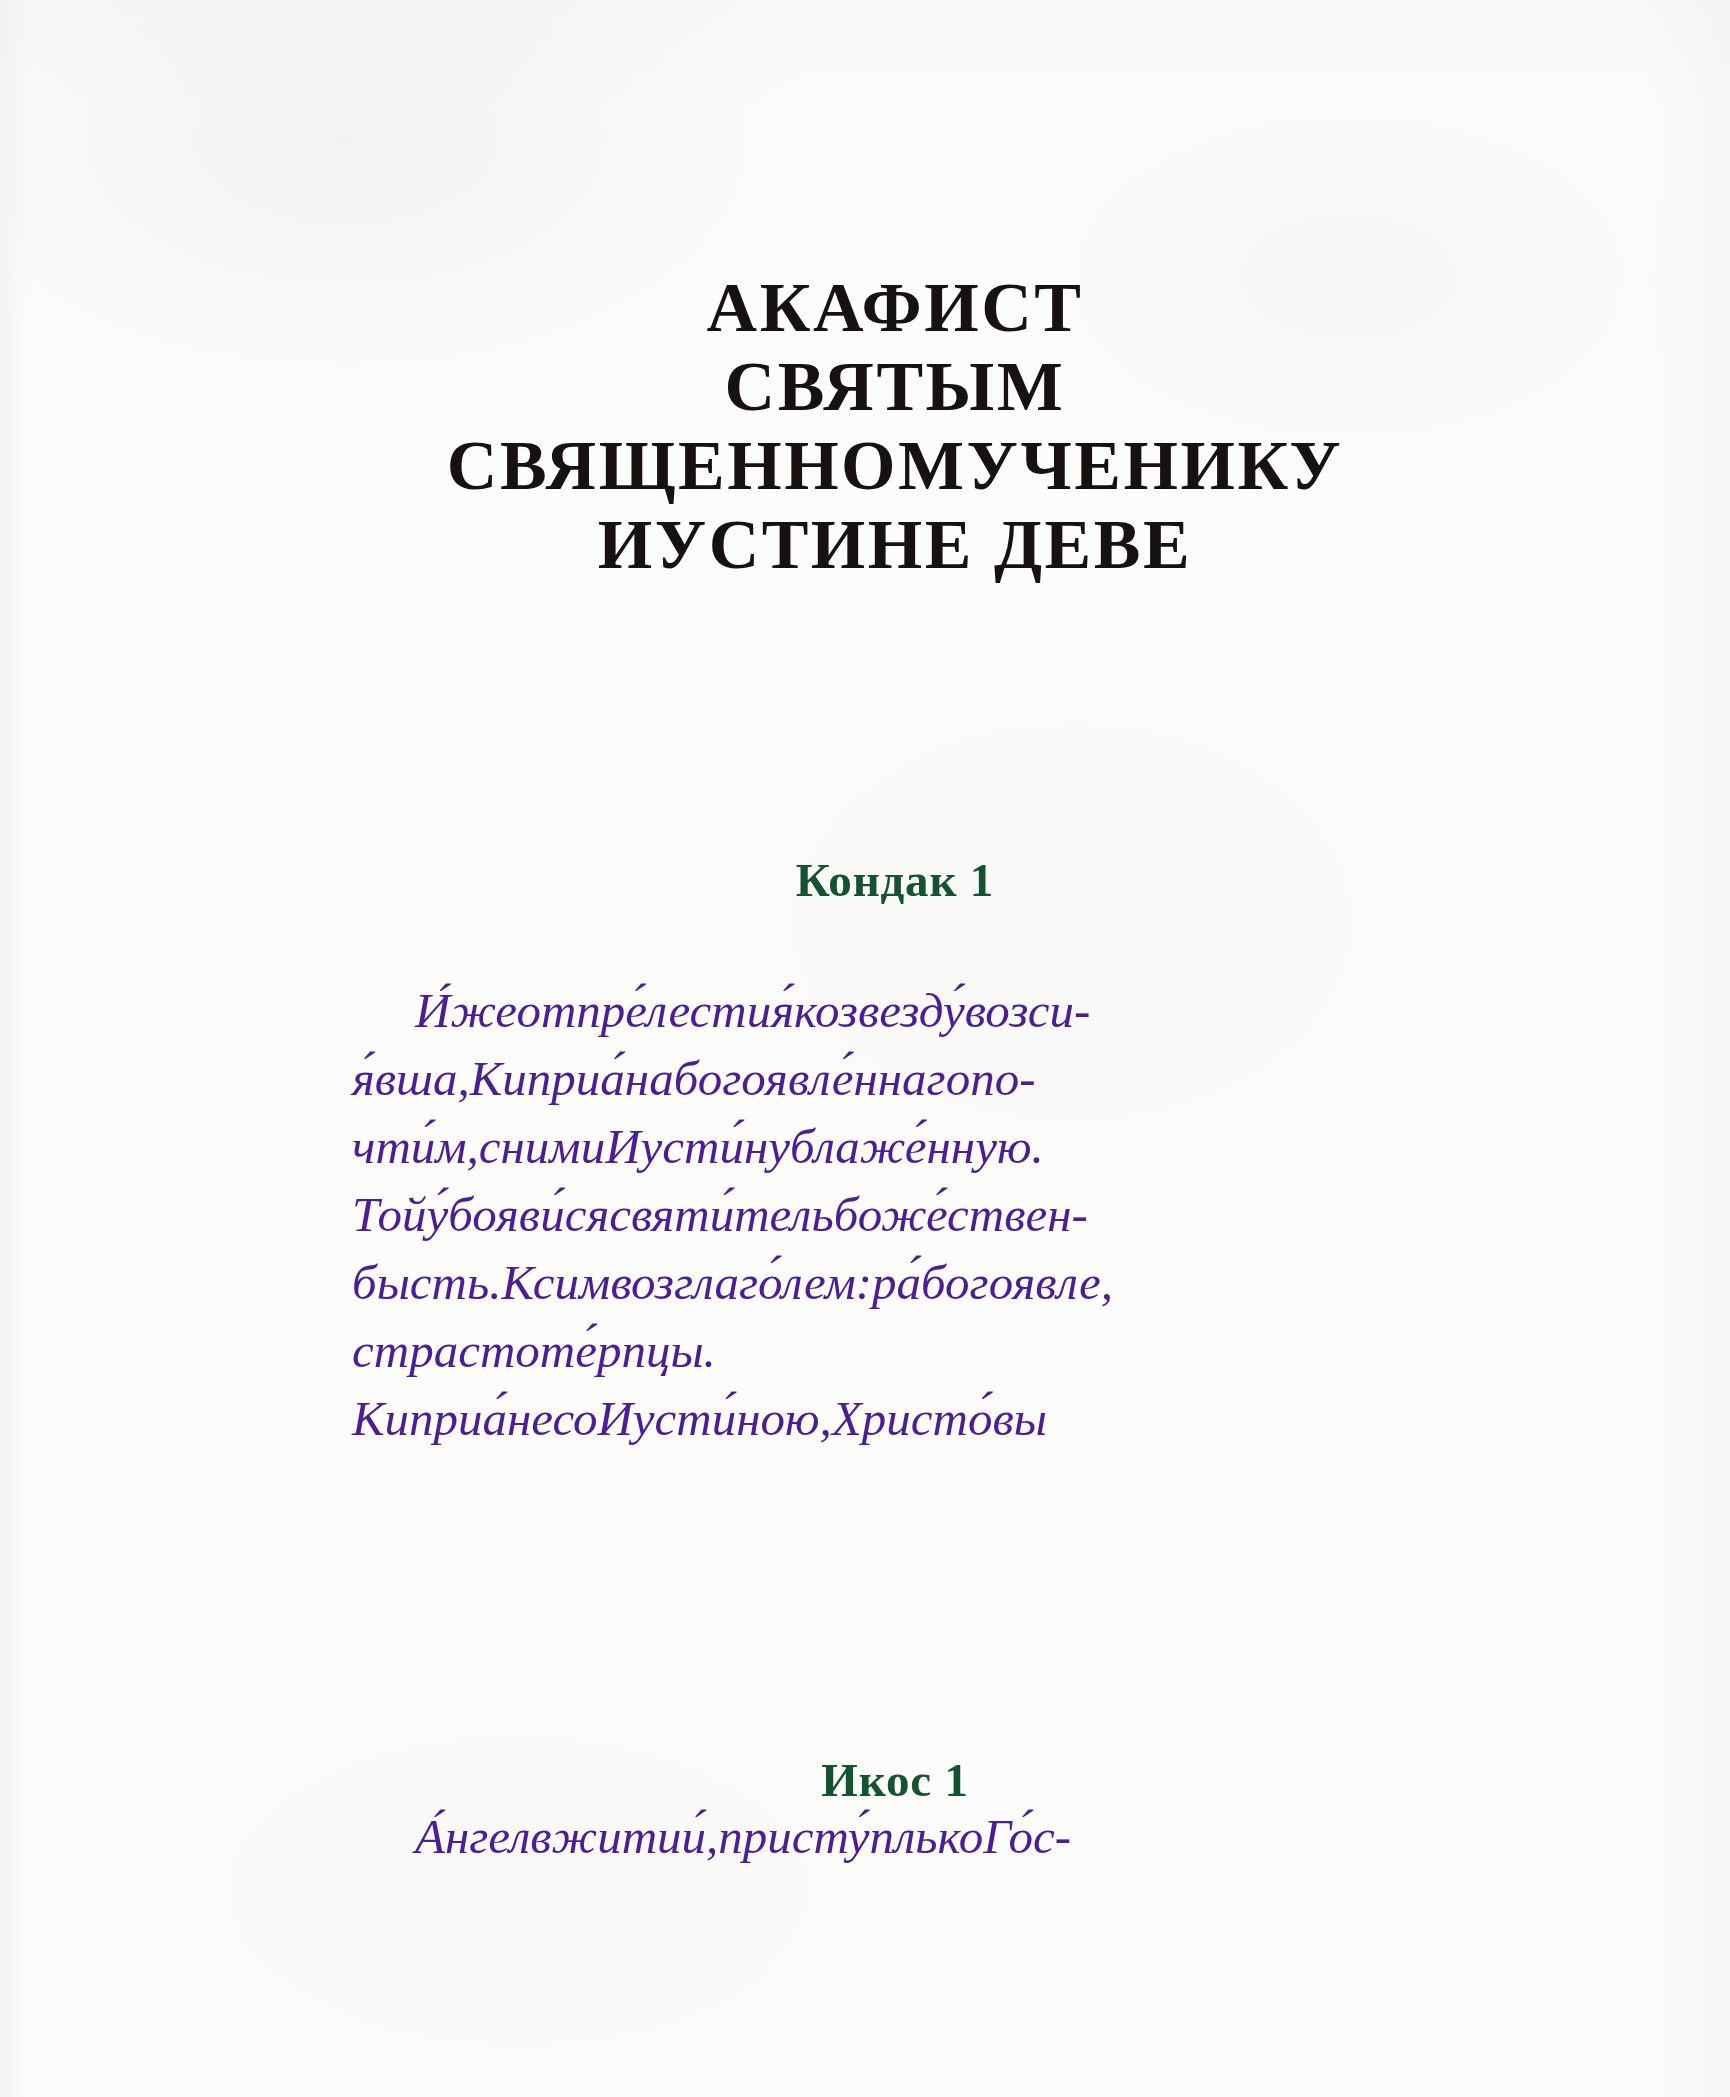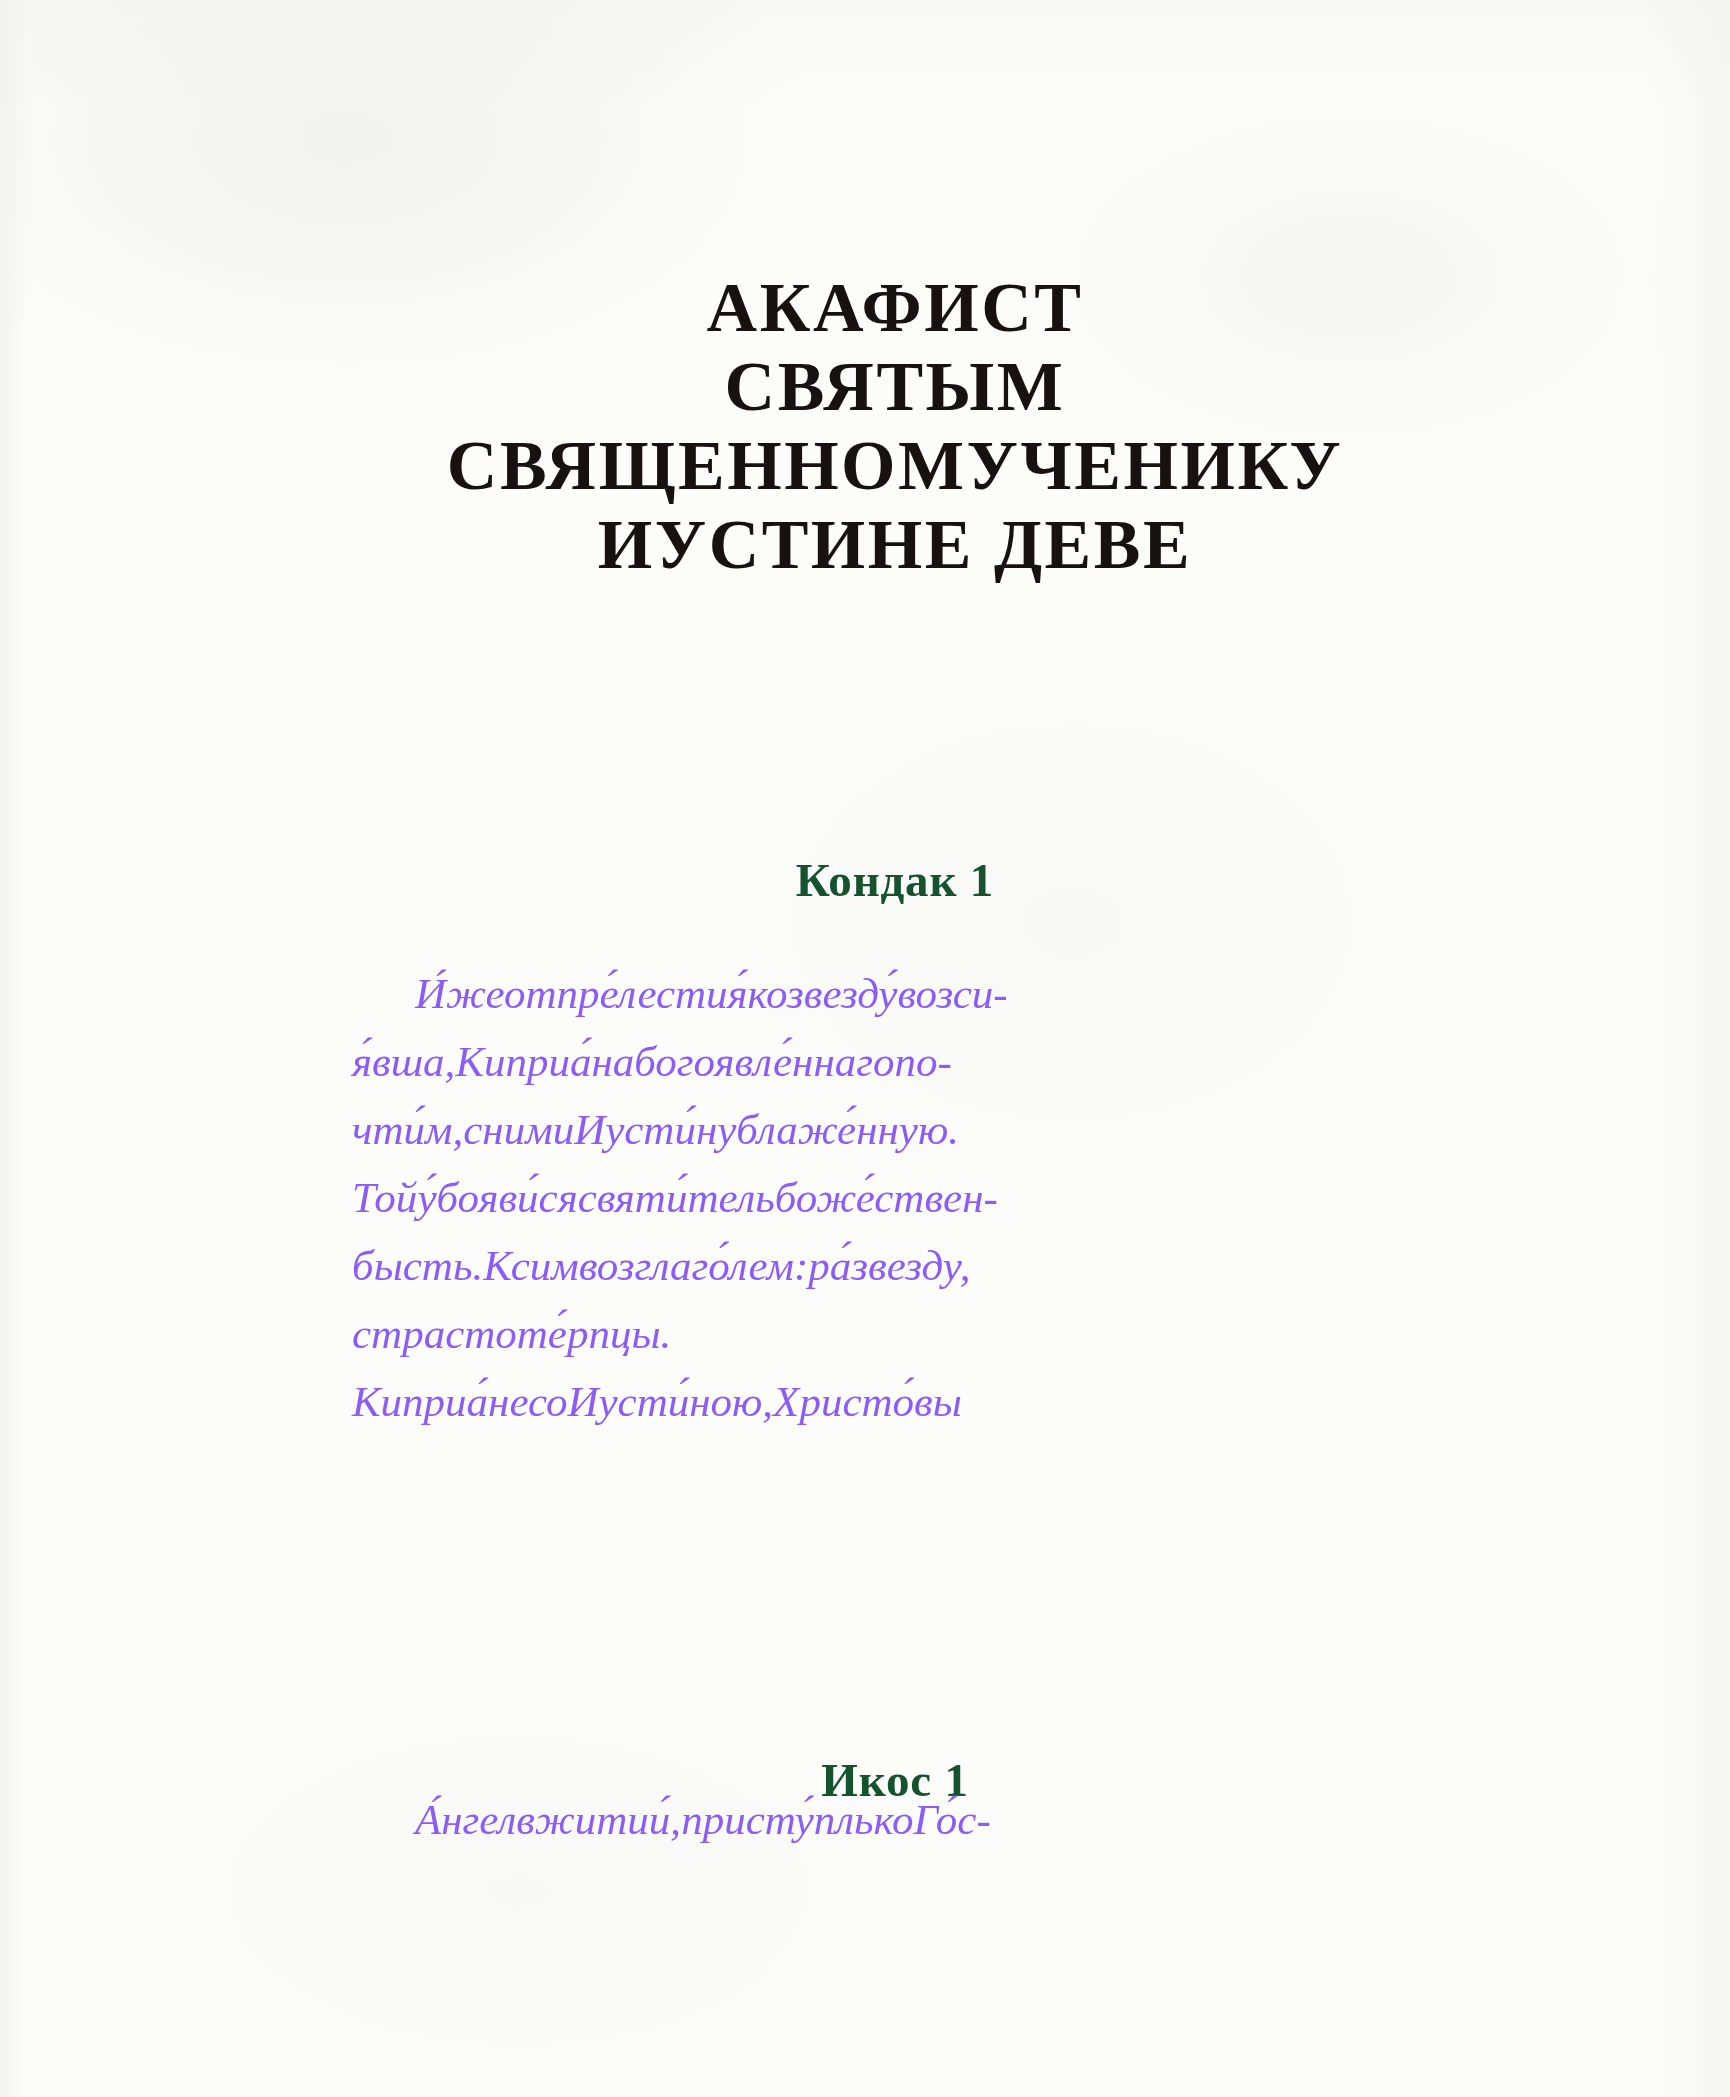--- a/index.html
+++ b/index.html
@@ -75,26 +75,27 @@
   }
 
   #heading-kondak { top: 856px; }
   #heading-ikos   { top: 1756px; }
 
   
   .body-paragraph {
     position: absolute;
     left: 0;
     width: 1212px;
-    font-size: 43px;
+    font-size: 49px;
     line-height: 68px;
     text-align: justify;
     text-indent: 63px;
-    color: #8b5cf6;
+    color: #4c1d95;
     hyphens: none;
+    margin-top: 17px;
   }
   .body-paragraph > span { display: block; }
 
   #paragraph-kondak { top: 960px; }
   #paragraph-ikos   { top: 1786px; }
   
   .jline {
     display: flex;
     justify-content: space-between;
     align-items: baseline;
@@ -118,21 +119,21 @@
       <span class="title-line">ИУСТИНЕ ДЕВЕ</span>
     </div>
 
     <div class="section-heading" id="heading-kondak">Кондак 1</div>
 
     <div class="body-paragraph" id="paragraph-kondak">
         <span class="jline" style="padding-left: 63px;"><i>И́же</i><i>от</i><i>пре́лести</i><i>я́ко</i><i>звезду́</i><i>возси-</i></span>
         <span class="jline"><i>я́вша,</i><i>Киприа́на</i><i>богоявле́ннаго</i><i>по-</i></span>
         <span class="jline"><i>чти́м,</i><i>с</i><i>ним</i><i>и</i><i>Иусти́ну</i><i>блаже́нную.</i></span>
         <span class="jline"><i>Той</i><i>у́бо</i><i>яви́ся</i><i>святи́тель</i><i>боже́ствен-</i></span>
-        <span class="jline"><i>бысть.</i><i>К</i><i>сим</i><i>возглаго́лем:</i><i>ра́звезду,</i></span>
+        <span class="jline"><i>бысть.</i><i>К</i><i>сим</i><i>возглаго́лем:</i><i>ра́богоявле,</i></span>
         <span class="jline last"><i>страстоте́рпцы.</i></span>
         <span class="jline"><i>Киприа́не</i><i>со</i><i>Иусти́ною,</i><i>Христо́вы</i></span>
       </div>
 
     <div class="section-heading" id="heading-ikos">Икос 1</div>
 
     <div class="body-paragraph" id="paragraph-ikos">
         <span class="jline" style="padding-left: 63px;"><i>А́нгел</i><i>в</i><i>житии́,</i><i>присту́пль</i><i>ко</i><i>Го́с-</i></span>
       </div>
 

